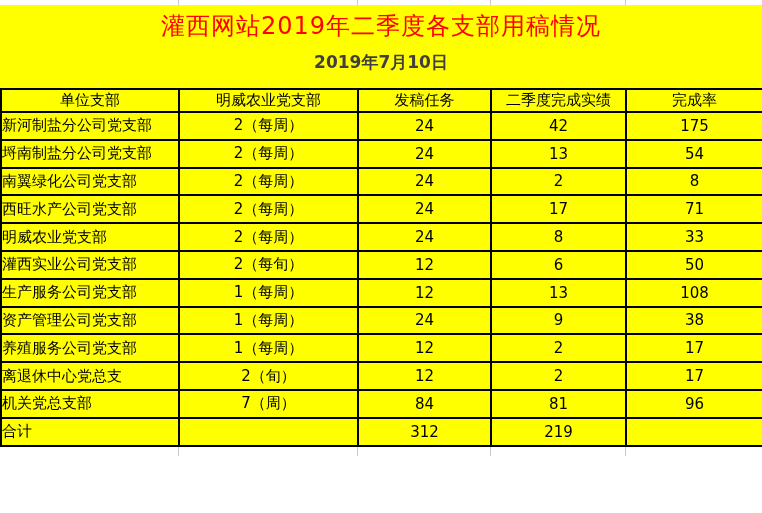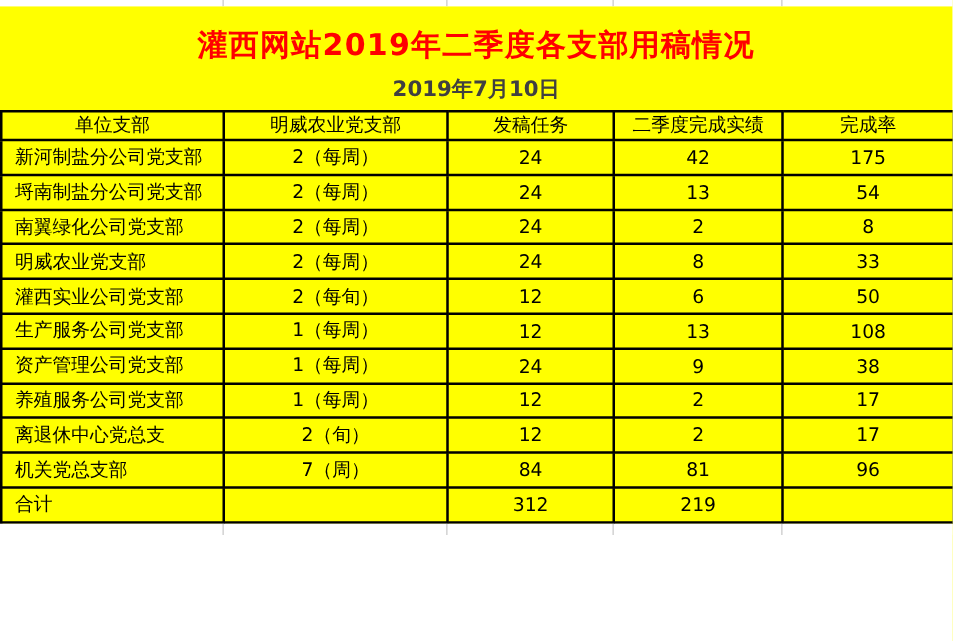--- a/index.html
+++ b/index.html
@@ -29,24 +29,24 @@
     background: #c9c9c9;
   }
   .title-area {
     background: #FFFF00;
     height: 83px;
     text-align: center;
     overflow: hidden;
   }
   .main-title {
     color: #FF0000;
-    font-weight: bold;
+    font-weight: normal;
     font-size: 24px;
     letter-spacing: 1px;
-    padding-top: 17px;
+    padding-top: 7px;
     line-height: 28px;
   }
   .sub-title {
     color: #404040;
     font-weight: bold;
     font-size: 17px;
     margin-top: 12px;
     line-height: 20px;
   }
   table.report {
@@ -63,21 +63,21 @@
     color: #000000;
     padding: 0;
     white-space: nowrap;
     overflow: hidden;
     text-align: center;
   }
   table.report th { height: 21px; }
   table.report td { height: 25.8px; }
   table.report td.col-name {
     text-align: left;
-    padding-left: 10px;
+    padding-left: 0;
   }
 </style>
 </head>
 <body>
 
 <div class="sheet">
 
   <div class="grid-strip" id="top-strip">
       <div class="gl" style="left: 178px;"></div>
       <div class="gl" style="left: 357px;"></div>
@@ -123,20 +123,27 @@
           <td class="">54</td>
         </tr>
         <tr>
           <td class="col-name">南翼绿化公司党支部</td>
           <td class="">2（每周）</td>
           <td class="">24</td>
           <td class="">2</td>
           <td class="">8</td>
         </tr>
         <tr>
+          <td class="col-name">西旺水产公司党支部</td>
+          <td class="">2（每周）</td>
+          <td class="">24</td>
+          <td class="">17</td>
+          <td class="">71</td>
+        </tr>
+        <tr>
           <td class="col-name">明威农业党支部</td>
           <td class="">2（每周）</td>
           <td class="">24</td>
           <td class="">8</td>
           <td class="">33</td>
         </tr>
         <tr>
           <td class="col-name">灌西实业公司党支部</td>
           <td class="">2（每旬）</td>
           <td class="">12</td>

